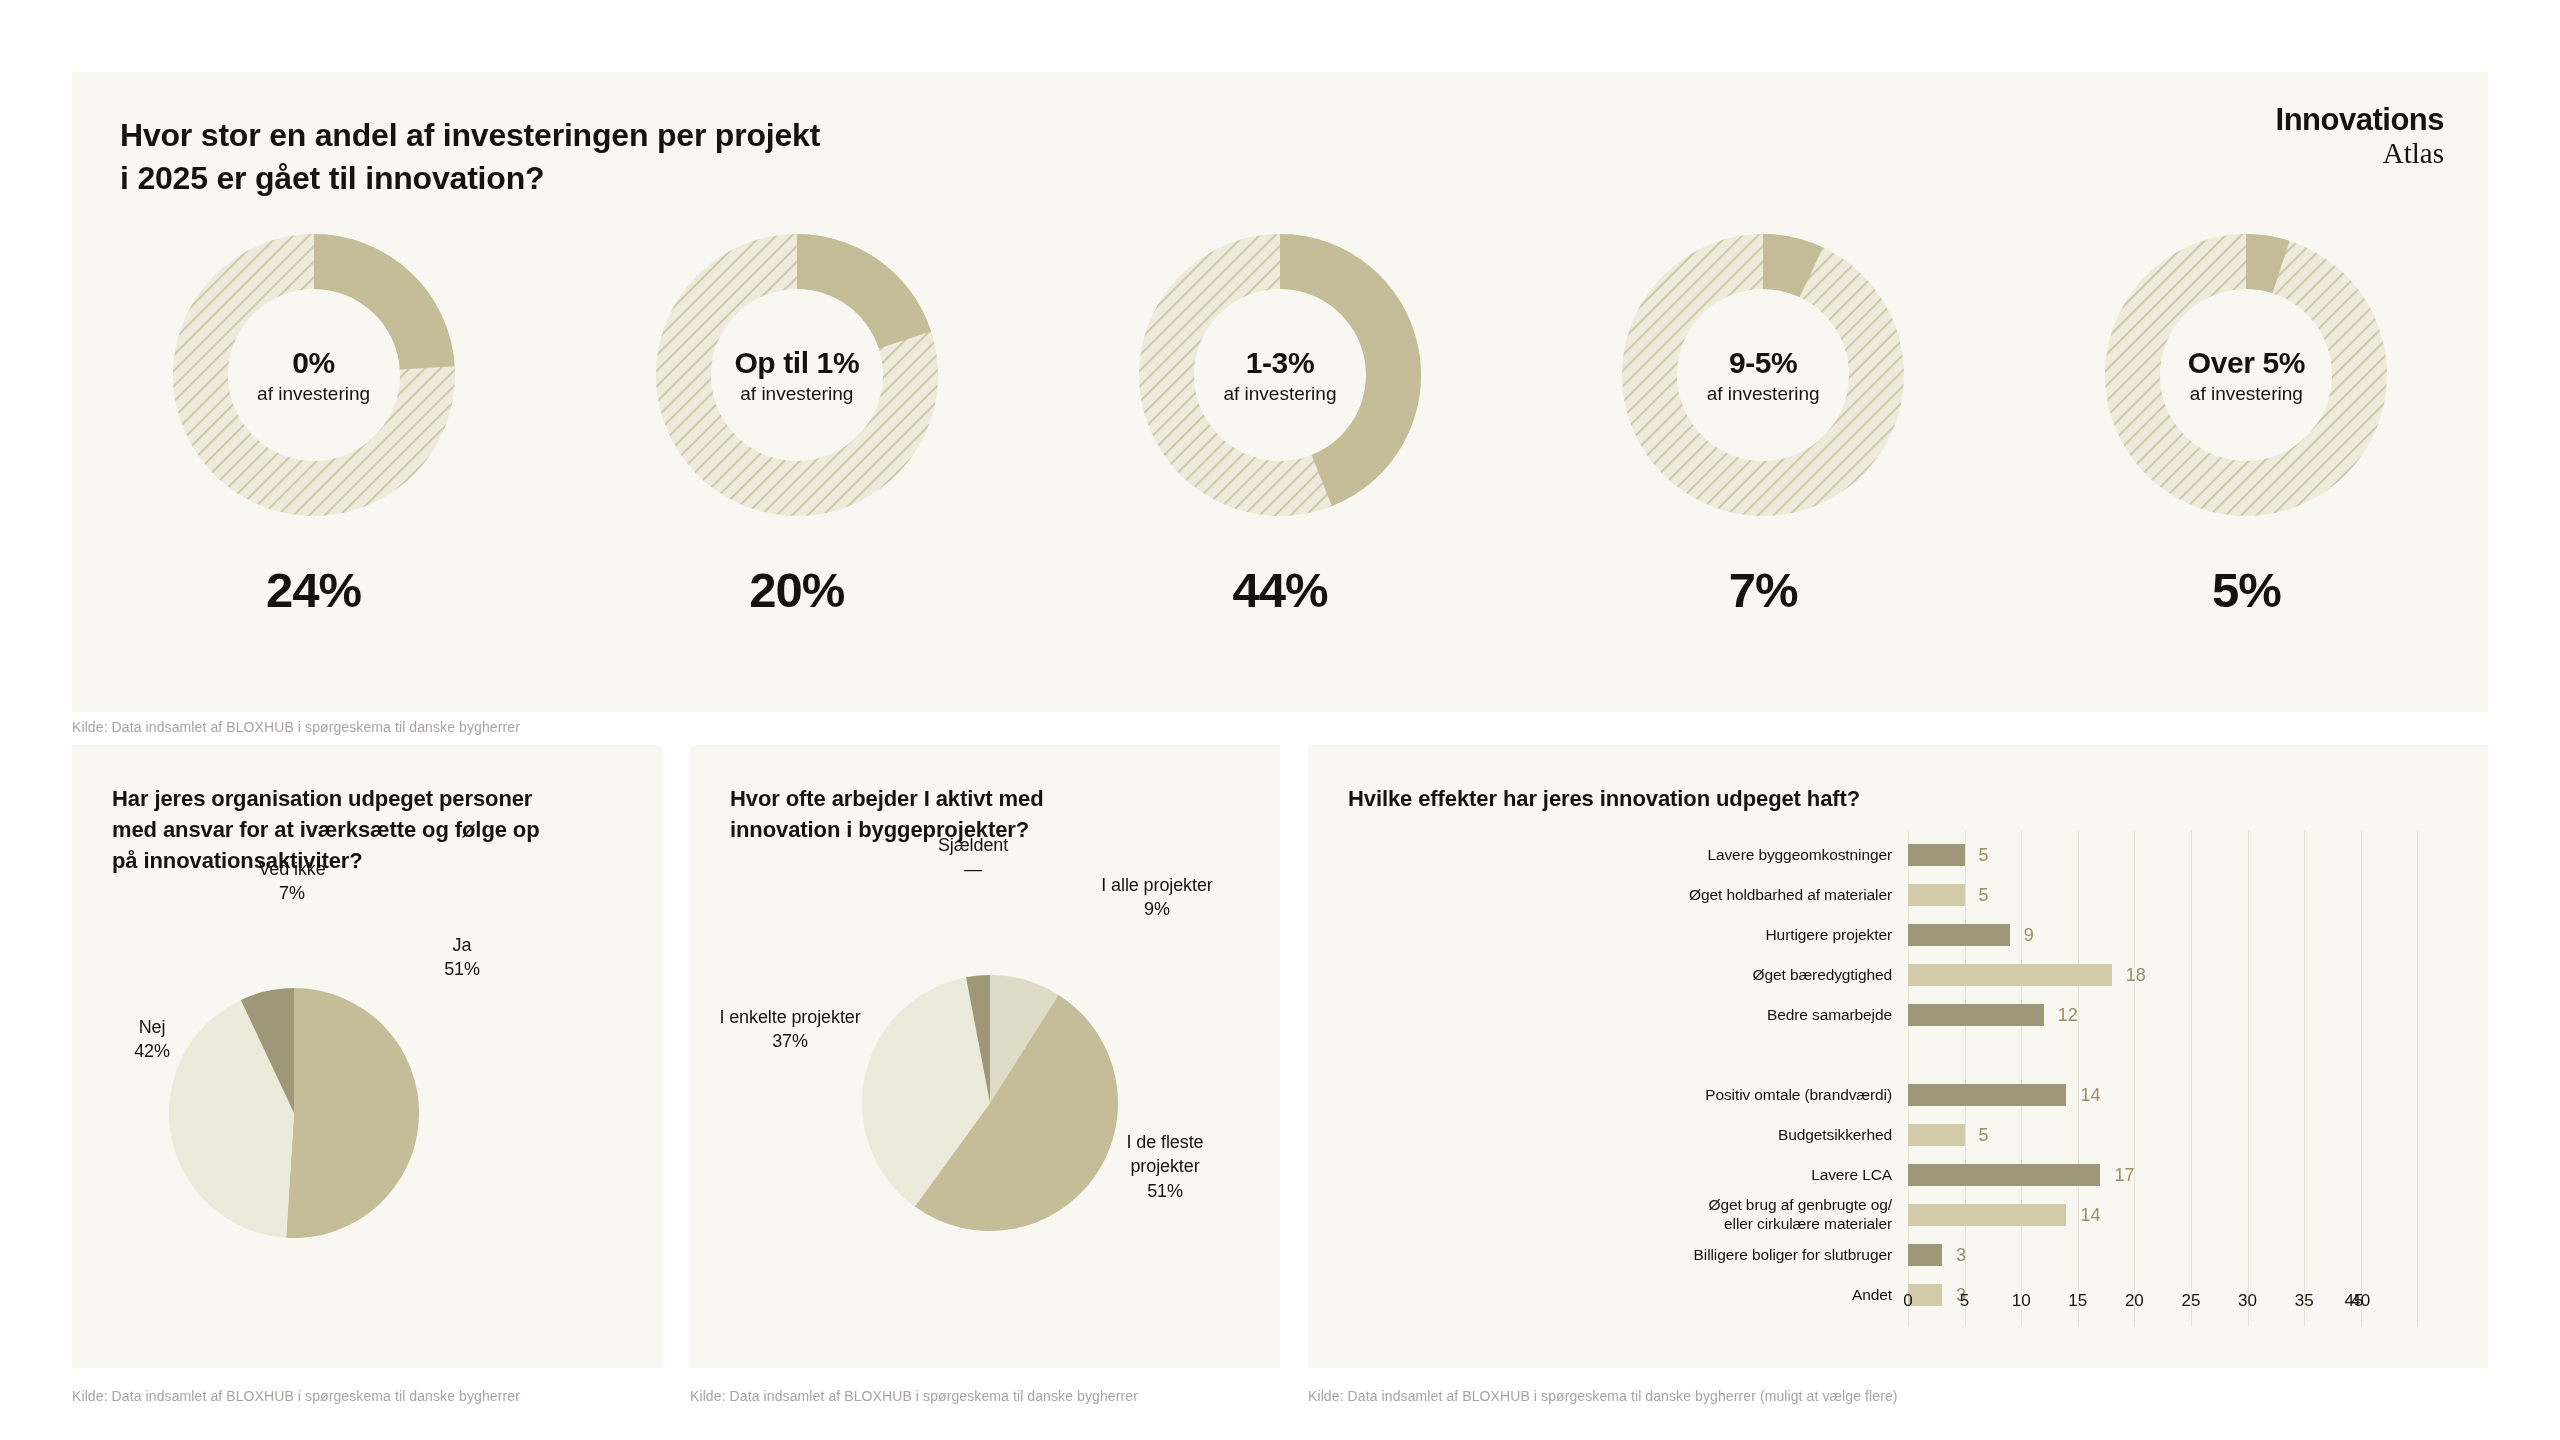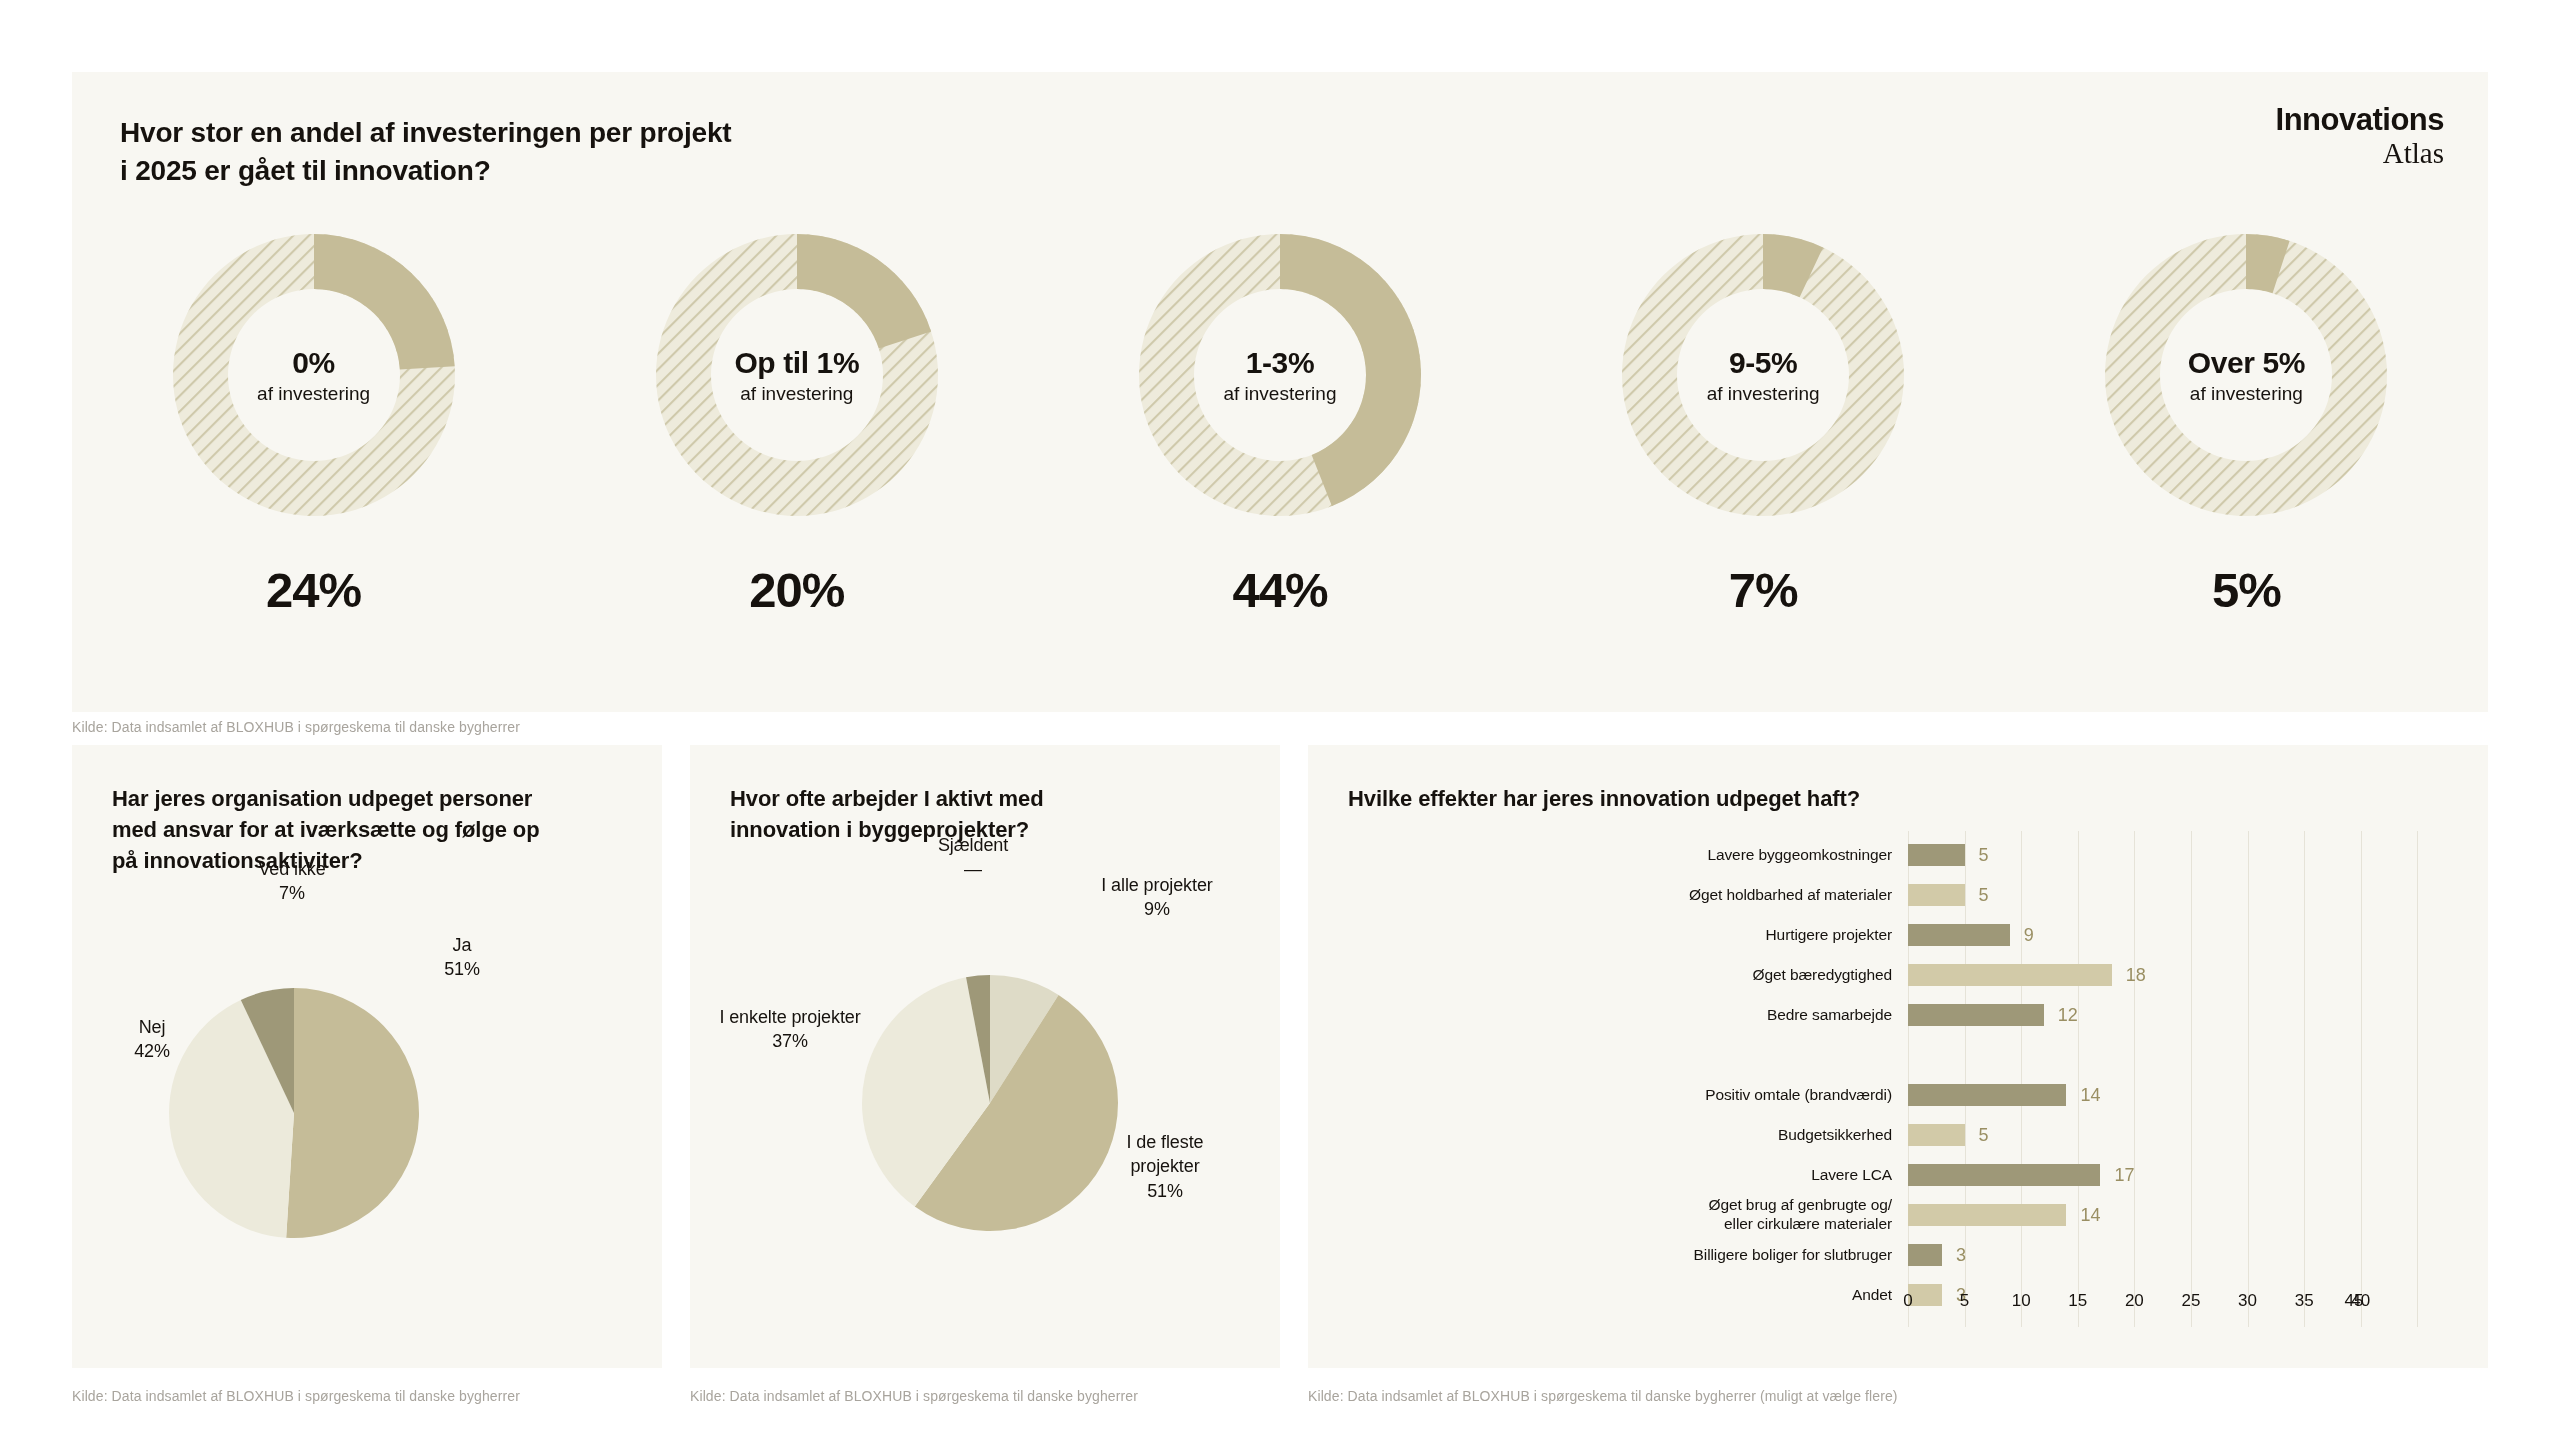--- a/index.html
+++ b/index.html
@@ -12,21 +12,21 @@
     overflow:hidden;
   }
   .page { position:absolute; inset:0; }
 
   .panel { position:absolute; background:#f8f7f2; }
 
   
   #panel-donuts { left:72px; top:72px; width:2416px; height:640px; }
   .p1-title {
     position:absolute; left:48px; top:42px;
-    font-size:28px; font-weight:bold; line-height:1.35;
+    font-size:32px; font-weight:bold; line-height:1.35;
     letter-spacing:-0.2px; white-space:pre-line;
   }
   .logo { position:absolute; right:44px; top:32px; text-align:right; }
   .logo-top { font-size:31px; font-weight:bold; letter-spacing:-0.5px; line-height:1.05; }
   .logo-bot { font-family:"Liberation Serif", serif; font-size:29px; line-height:1.15; }
 
   .donut-row { position:absolute; left:0; right:0; top:160px; display:flex; justify-content:space-around; }
   .donut-cell { width:330px; display:flex; flex-direction:column; align-items:center; }
   .donut-wrap { position:relative; width:286px; height:286px; }
   .donut-wrap svg { display:block; width:286px; height:286px; }

